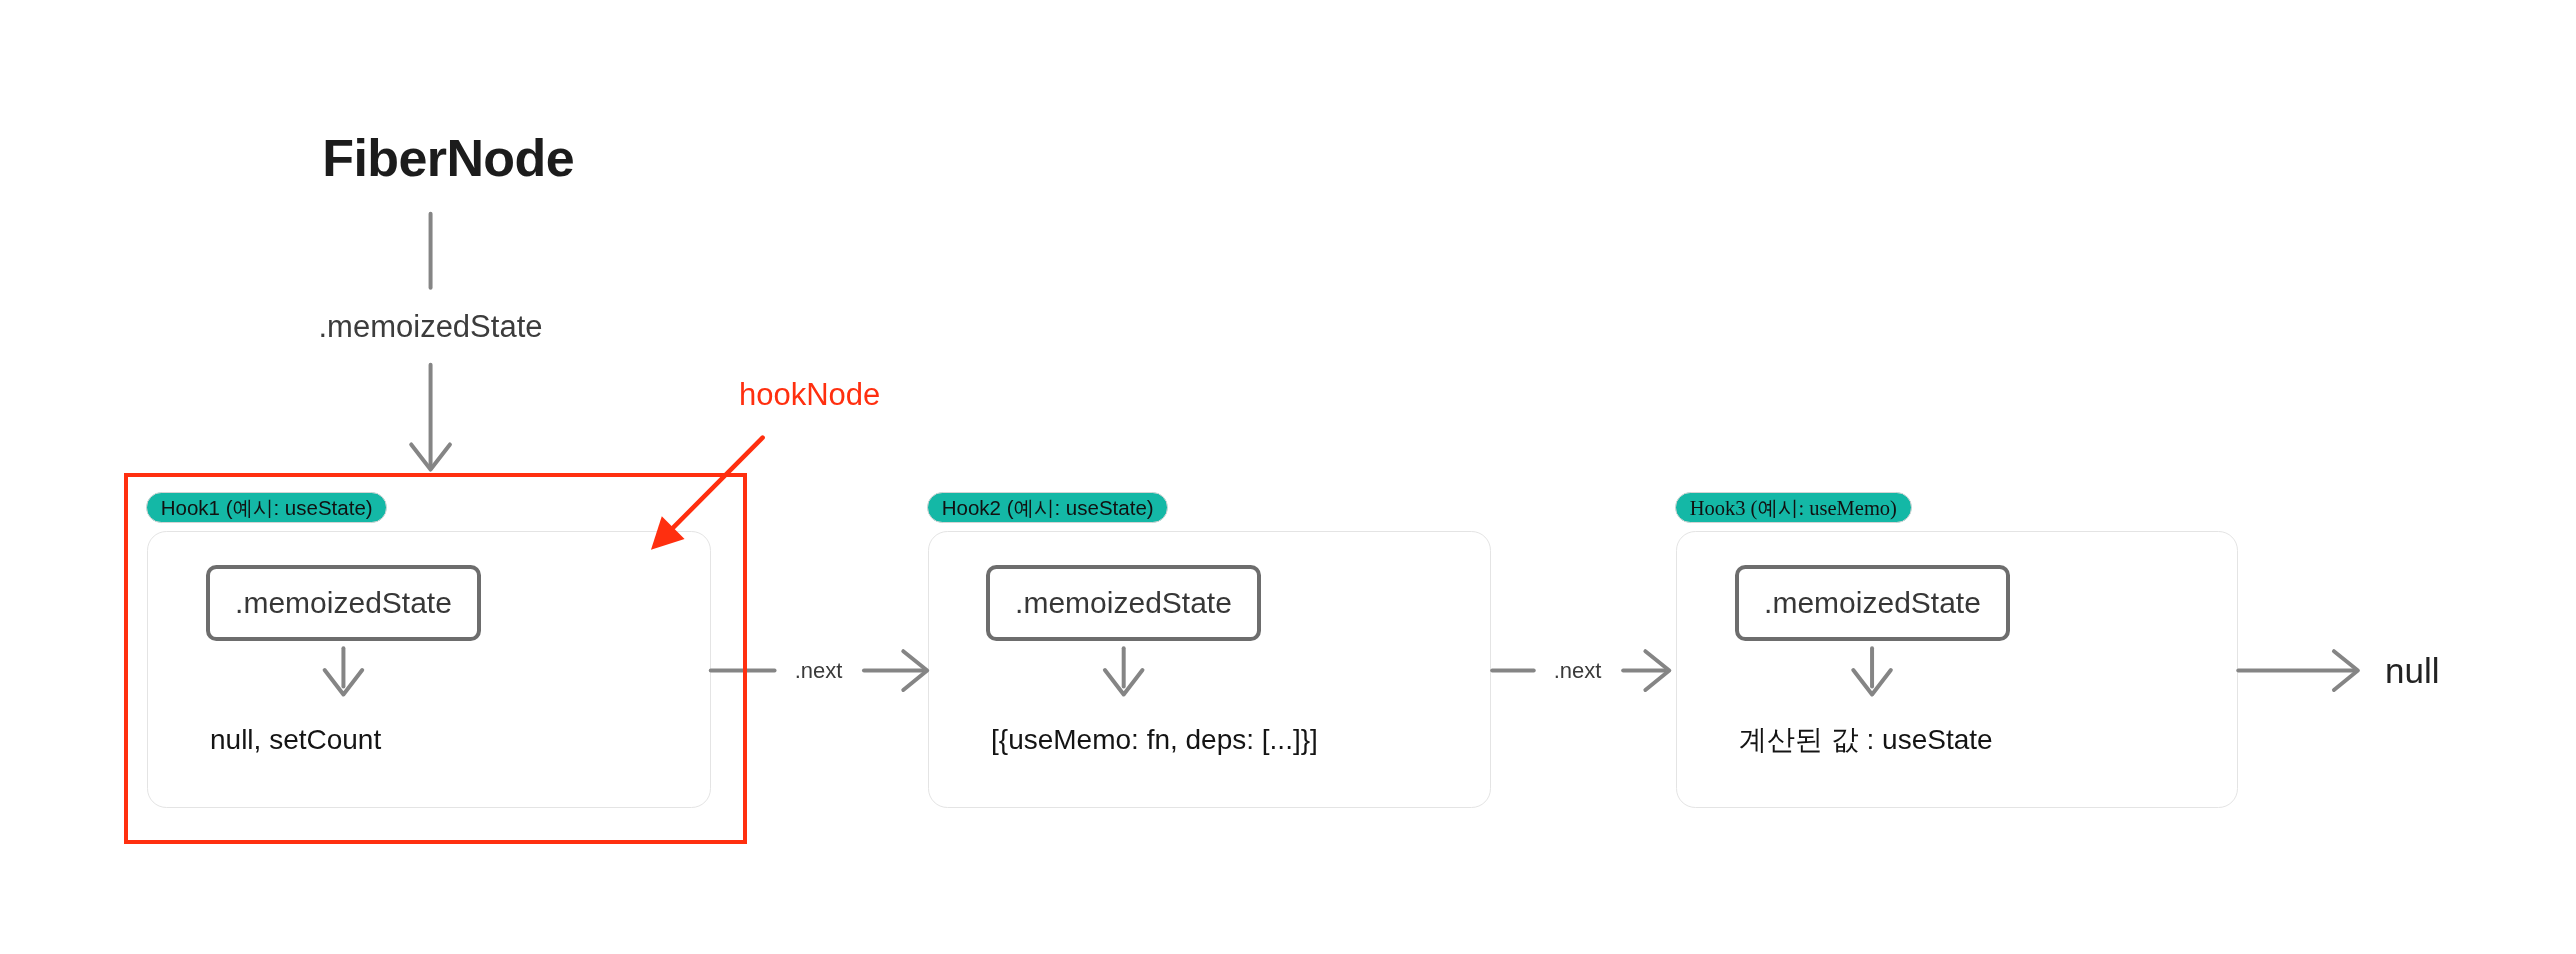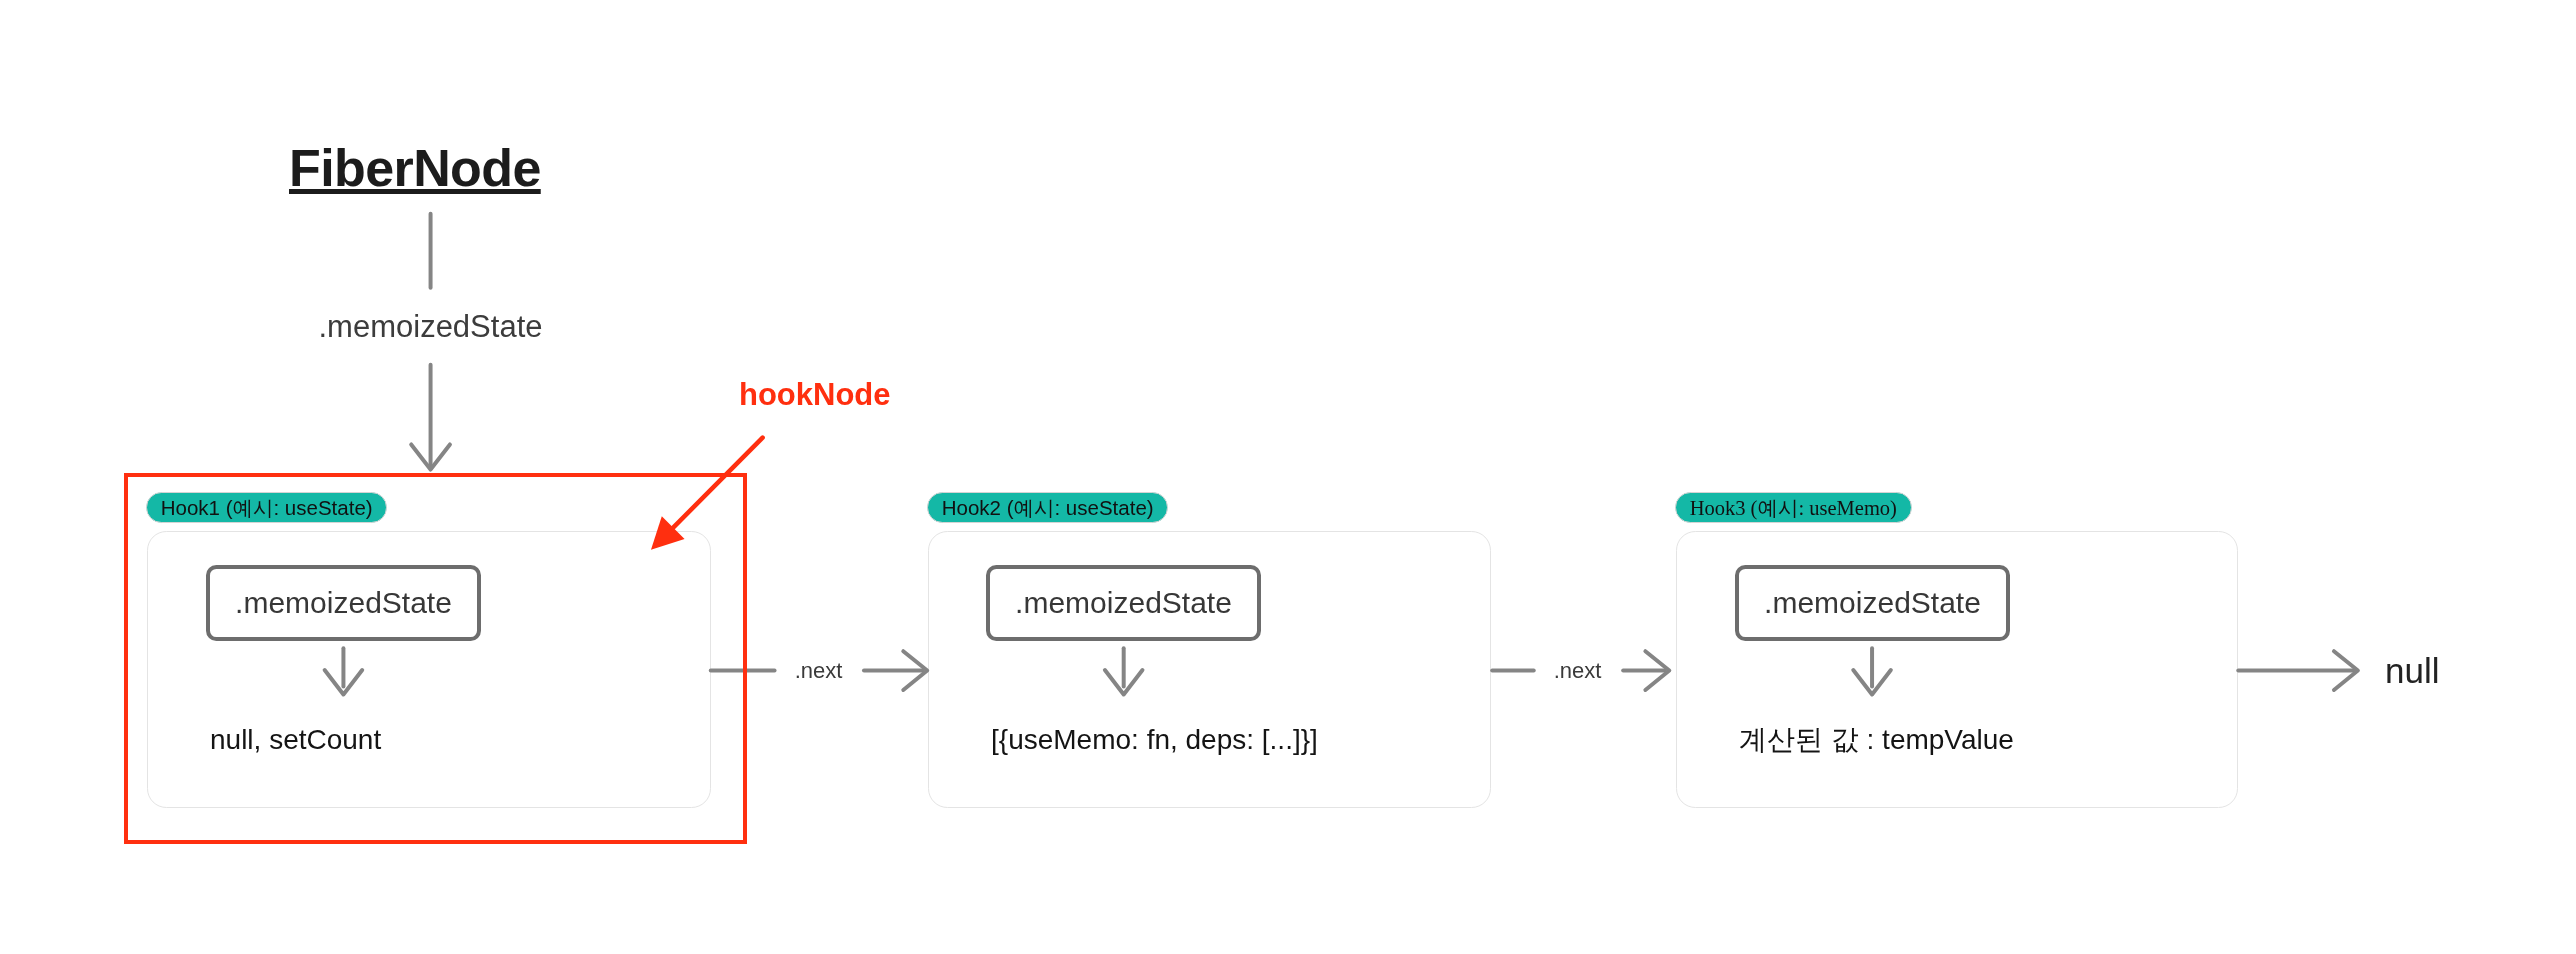--- a/index.html
+++ b/index.html
@@ -7,38 +7,37 @@
   body {
     position:relative;
     background:#ffffff;
     font-family:"Liberation Sans", sans-serif;
     overflow:hidden;
   }
   .abs { position:absolute; }
 
   
   .fiber-title {
-    left:289px; top:138px; width:285px;
-    text-align:left;
+    left:289px; top:128px; width:285px;
+    text-align:right;
     font-size:52px; font-weight:700; color:#1c1c1c;
     letter-spacing:-0.6px;
     z-index:4;
-    text-decoration:underline;
   }
   .fiber-pointer-label {
     left:288px; top:309px; width:285px;
     text-align:center;
     font-size:31px; color:#3c3c3c;
     z-index:4;
   }
 
   
   .hooknode-label {
     left:739px; top:377px;
-    font-size:31px; font-weight:700; color:#ff2f0f;
+    font-size:31px; font-weight:400; color:#ff2f0f;
     z-index:5;
   }
   .highlight-rect {
     left:124px; top:473px; width:623px; height:371px;
     border:4px solid #ff2f0f;
     z-index:3;
     pointer-events:none;
   }
 
   
@@ -163,18 +162,18 @@
 <div class="abs hook-badge badge-1">Hook1 (예시: useState)</div>
 <div class="abs hook-badge badge-2">Hook2 (예시: useState)</div>
 <div class="abs hook-badge badge-3">Hook3 (예시: useMemo)</div>
 
 <div class="abs field-box field-1">.memoizedState</div>
 <div class="abs field-box field-2">.memoizedState</div>
 <div class="abs field-box field-3">.memoizedState</div>
 
 <div class="abs hook-value value-1">null, setCount</div>
 <div class="abs hook-value value-2">[{useMemo: fn, deps: [...]}]</div>
-<div class="abs hook-value value-3">계산된 값 : tempValue</div>
+<div class="abs hook-value value-3">계산된 값 : useState</div>
 
 <div class="abs next-label next-1">.next</div>
 <div class="abs next-label next-2">.next</div>
 <div class="abs null-label">null</div>
 
 
 </body></html>

